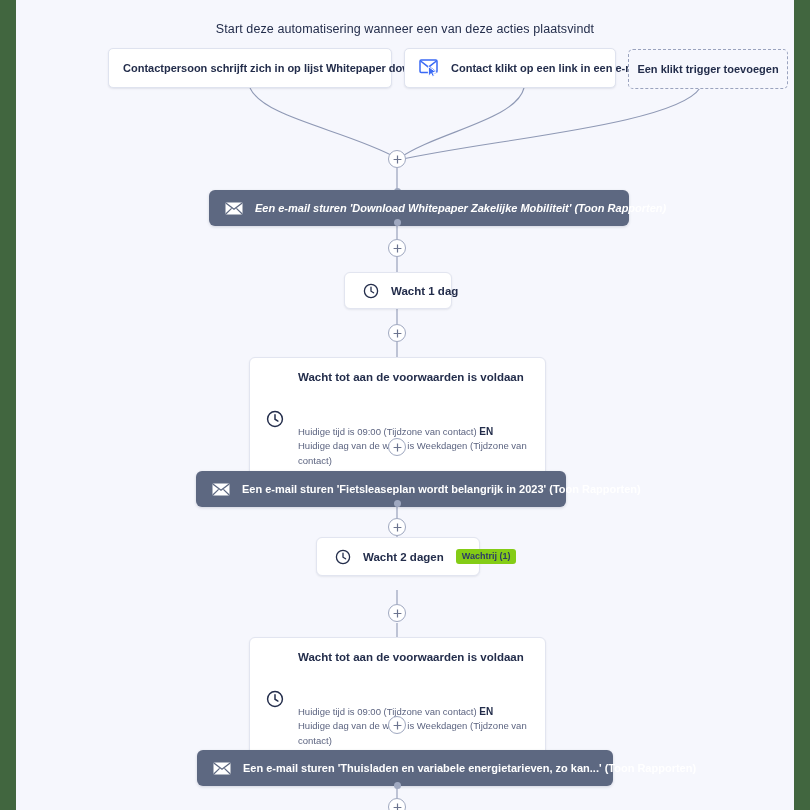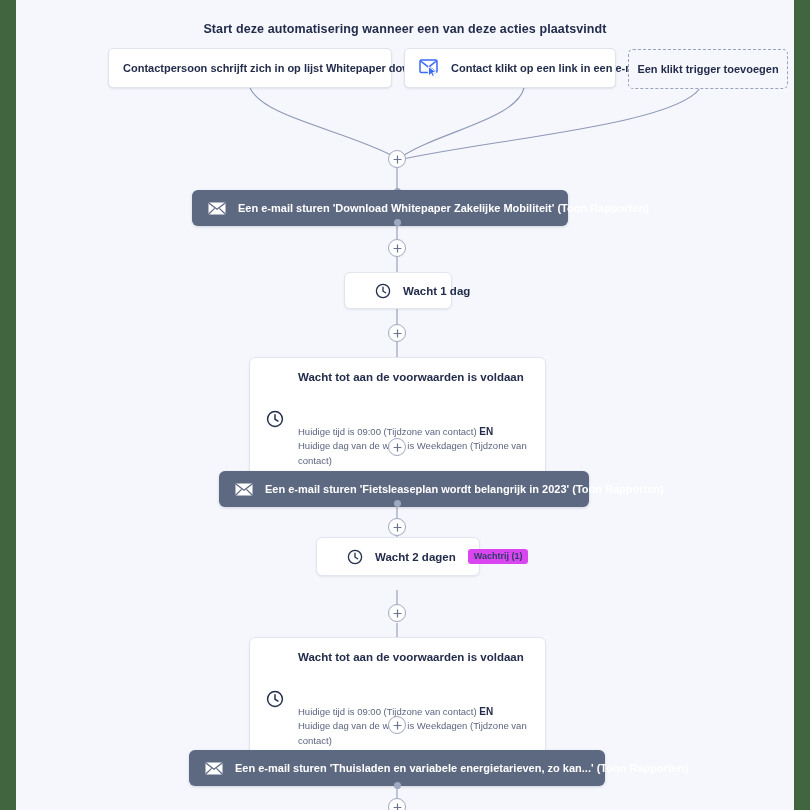--- a/index.html
+++ b/index.html
@@ -31,21 +31,21 @@
     pointer-events: none;
   }
 
   
   .flow-title {
     position: absolute;
     left: 0; top: 22px;
     width: 778px;
     text-align: center;
     font-size: 12.5px;
-    font-weight: bold;
+    font-weight: normal;
     color: #232d4b;
     letter-spacing: .1px;
   }
 
   
   .trigger {
     position: absolute;
     height: 40px;
     background: #ffffff;
     border: 1px solid #dfe3ef;
@@ -91,21 +91,21 @@
 
   .step-white {
     position: absolute;
     background: #ffffff;
     border: 1px solid #e2e5f0;
     border-radius: 6px;
     box-shadow: 0 1px 2px rgba(40,50,80,.09);
     display: flex;
     align-items: center;
     gap: 12px;
-    padding: 0 30px;
+    padding: 0 18px;
   }
   .step-white .step-label {
     font-size: 11.5px;
     font-weight: bold;
     color: #232d4b;
     white-space: nowrap;
   }
 
   .cond-card {
     position: absolute;
@@ -129,21 +129,21 @@
     font-size: 9.5px;
     color: #5c6480;
     line-height: 1.5;
     max-width: 248px;
     margin-top: 41px;
   }
   .cond-sub b { color: #232d4b; font-size: 10px; }
 
   .badge {
     display: inline-block;
-    background: #d946ef;
+    background: #84cc16;
     color: #2d3c66;
     font-size: 9px;
     font-weight: bold;
     border-radius: 3px;
     padding: 3px 6px 3px 6px;
     line-height: 1;
     white-space: nowrap;
   }
 
   
@@ -222,21 +222,21 @@
       <span class="trigger-label">Een klikt trigger toevoegen</span>
     </div>
 
     <div class="plus" style="left:372px; top:150px;">
       <svg width="9" height="9" viewBox="0 0 9 9">
           <path d="M4.5 0.6 V8.4 M0.6 4.5 H8.4" stroke="#6b748f" stroke-width="1.2"></path>
         </svg>
     </div>
     <div class="dot" style="left:377.5px; top:188px;"></div>
 
-    <div class="step-dark" style="left:176px; top:190px; width:376px;">
+    <div class="step-dark" style="left:193px; top:190px; width:420px;font-style:italic;">
       <span class="icon">
         <svg width="18" height="13" viewBox="0 0 18 13">
           <rect x="0.5" y="0.5" width="17" height="12" rx="1" fill="#ffffff"></rect>
           <path d="M0.8 1 L9 7.2 L17.2 1" fill="none" stroke="#5d6881" stroke-width="1.4"></path>
           <path d="M0.8 12 L6.6 6.4 M17.2 12 L11.4 6.4" fill="none" stroke="#5d6881" stroke-width="1.2"></path>
         </svg>
       </span>
       <span class="step-label">Een e-mail sturen 'Download Whitepaper Zakelijke Mobiliteit' (Toon Rapporten)</span>
     </div>
     <div class="dot" style="left:377.5px; top:219px;"></div>
@@ -275,21 +275,21 @@
         <div class="cond-sub"><span>Huidige tijd is 09:00 (Tijdzone van contact)</span> <b>EN</b> <span>Huidige dag van de week is Weekdagen (Tijdzone van contact)</span></div>
       </div>
     </div>
 
     <div class="plus" style="left:372px; top:438px;">
       <svg width="9" height="9" viewBox="0 0 9 9">
           <path d="M4.5 0.6 V8.4 M0.6 4.5 H8.4" stroke="#6b748f" stroke-width="1.2"></path>
         </svg>
     </div>
 
-    <div class="step-dark" style="left:203px; top:471px; width:370px;">
+    <div class="step-dark" style="left:180px; top:471px; width:370px;">
       <span class="icon">
         <svg width="18" height="13" viewBox="0 0 18 13">
           <rect x="0.5" y="0.5" width="17" height="12" rx="1" fill="#ffffff"></rect>
           <path d="M0.8 1 L9 7.2 L17.2 1" fill="none" stroke="#5d6881" stroke-width="1.4"></path>
           <path d="M0.8 12 L6.6 6.4 M17.2 12 L11.4 6.4" fill="none" stroke="#5d6881" stroke-width="1.2"></path>
         </svg>
       </span>
       <span class="step-label">Een e-mail sturen 'Fietsleaseplan wordt belangrijk in 2023' (Toon Rapporten)</span>
     </div>
     <div class="dot" style="left:377.5px; top:500px;"></div>
@@ -329,21 +329,21 @@
         <div class="cond-sub"><span>Huidige tijd is 09:00 (Tijdzone van contact)</span> <b>EN</b> <span>Huidige dag van de week is Weekdagen (Tijdzone van contact)</span></div>
       </div>
     </div>
 
     <div class="plus" style="left:372px; top:716px;">
       <svg width="9" height="9" viewBox="0 0 9 9">
           <path d="M4.5 0.6 V8.4 M0.6 4.5 H8.4" stroke="#6b748f" stroke-width="1.2"></path>
         </svg>
     </div>
 
-    <div class="step-dark" style="left:173px; top:750px; width:416px;">
+    <div class="step-dark" style="left:181px; top:750px; width:416px;">
       <span class="icon">
         <svg width="18" height="13" viewBox="0 0 18 13">
           <rect x="0.5" y="0.5" width="17" height="12" rx="1" fill="#ffffff"></rect>
           <path d="M0.8 1 L9 7.2 L17.2 1" fill="none" stroke="#5d6881" stroke-width="1.4"></path>
           <path d="M0.8 12 L6.6 6.4 M17.2 12 L11.4 6.4" fill="none" stroke="#5d6881" stroke-width="1.2"></path>
         </svg>
       </span>
       <span class="step-label">Een e-mail sturen 'Thuisladen en variabele energietarieven, zo kan...' (Toon Rapporten)</span>
     </div>
     <div class="dot" style="left:377.5px; top:782px;"></div>

